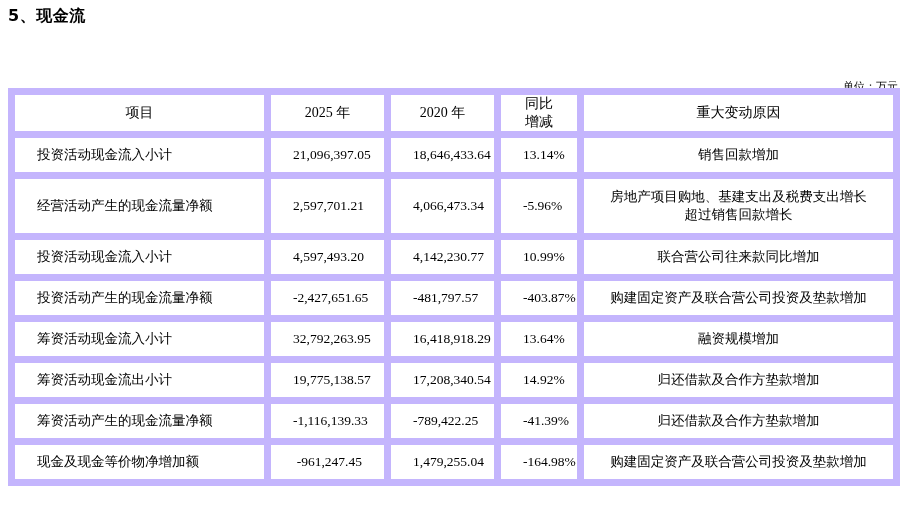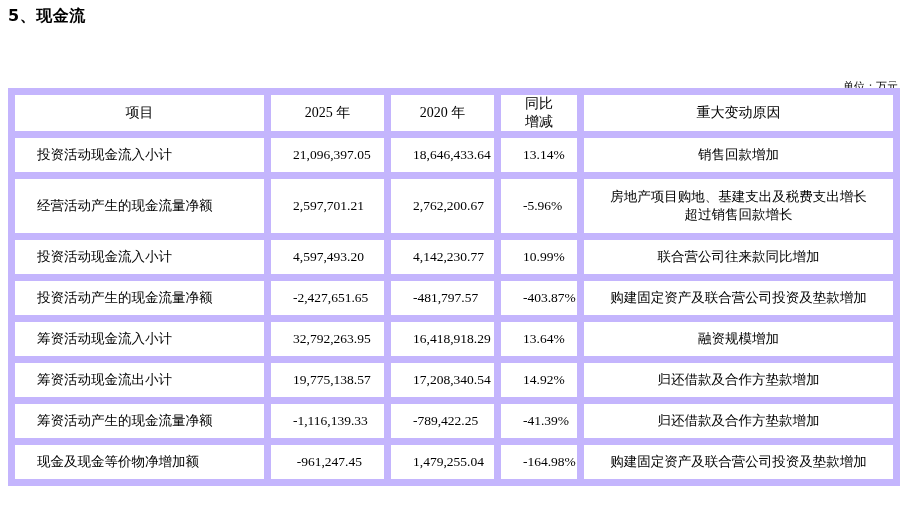--- a/index.html
+++ b/index.html
@@ -101,21 +101,21 @@
       <tr>
         <td class="c-item">投资活动现金流入小计</td>
         <td class="c-num">21,096,397.05</td>
         <td class="c-num">18,646,433.64</td>
         <td class="c-pct">13.14%</td>
         <td class="c-reason">销售回款增加</td>
       </tr>
       <tr class="tall">
         <td class="c-item">经营活动产生的现金流量净额</td>
         <td class="c-num">2,597,701.21</td>
-        <td class="c-num">2,762,200.67</td>
+        <td class="c-num">4,066,473.34</td>
         <td class="c-pct">-5.96%</td>
         <td class="c-reason">房地产项目购地、基建支出及税费支出增长超过销售回款增长</td>
       </tr>
       <tr>
         <td class="c-item">投资活动现金流入小计</td>
         <td class="c-num">4,597,493.20</td>
         <td class="c-num">4,142,230.77</td>
         <td class="c-pct">10.99%</td>
         <td class="c-reason">联合营公司往来款同比增加</td>
       </tr>

